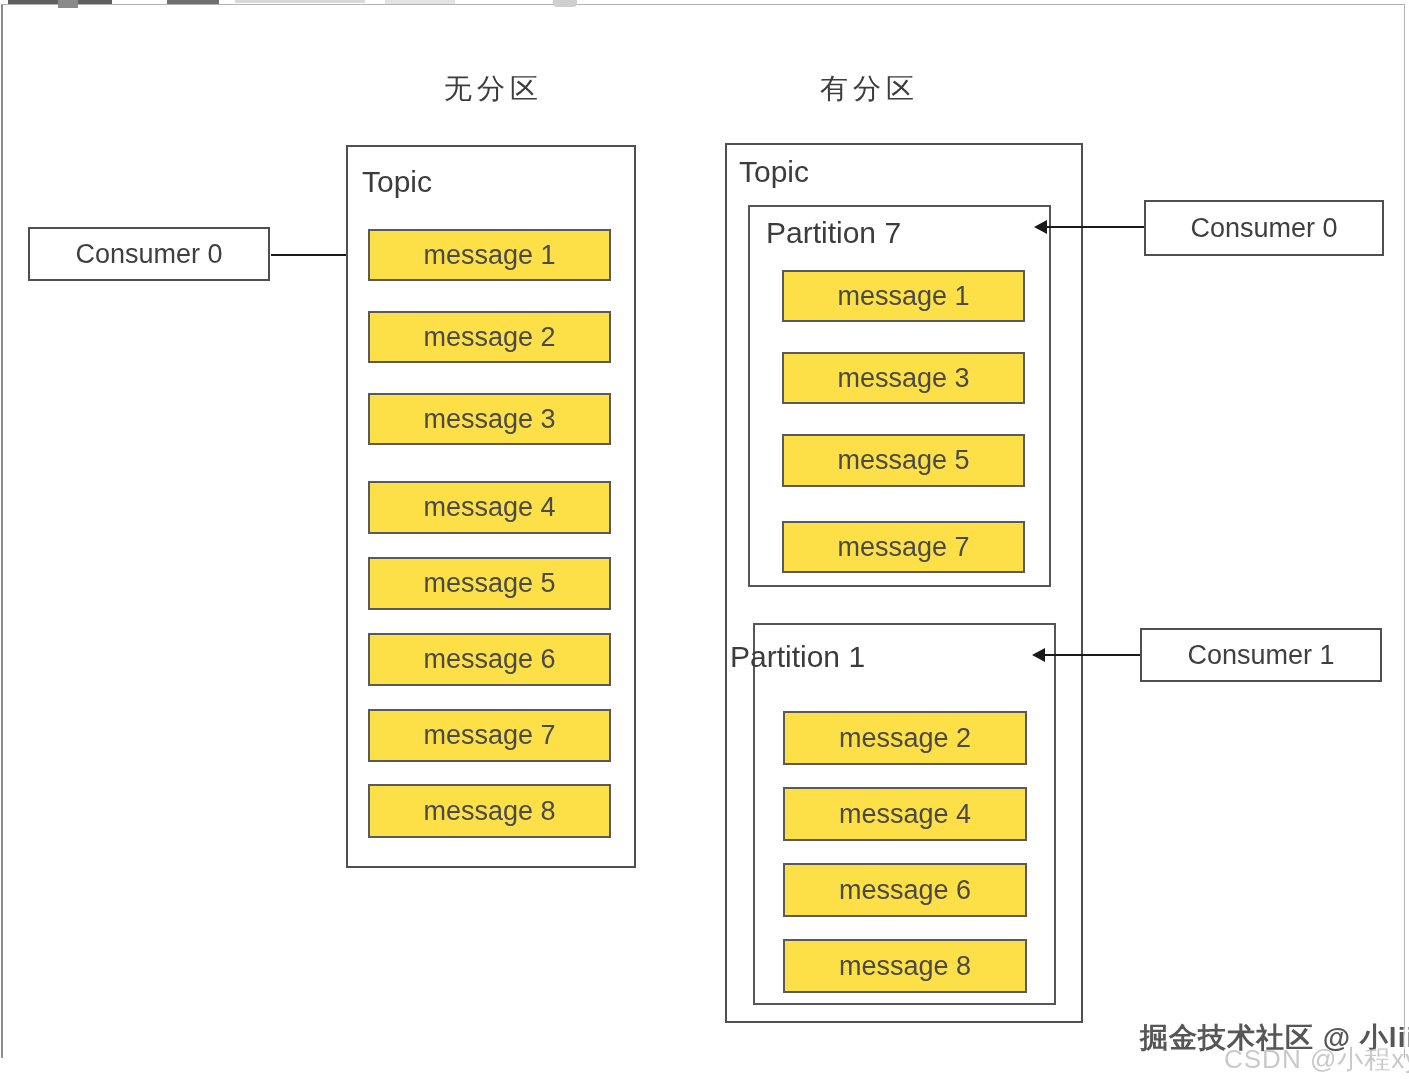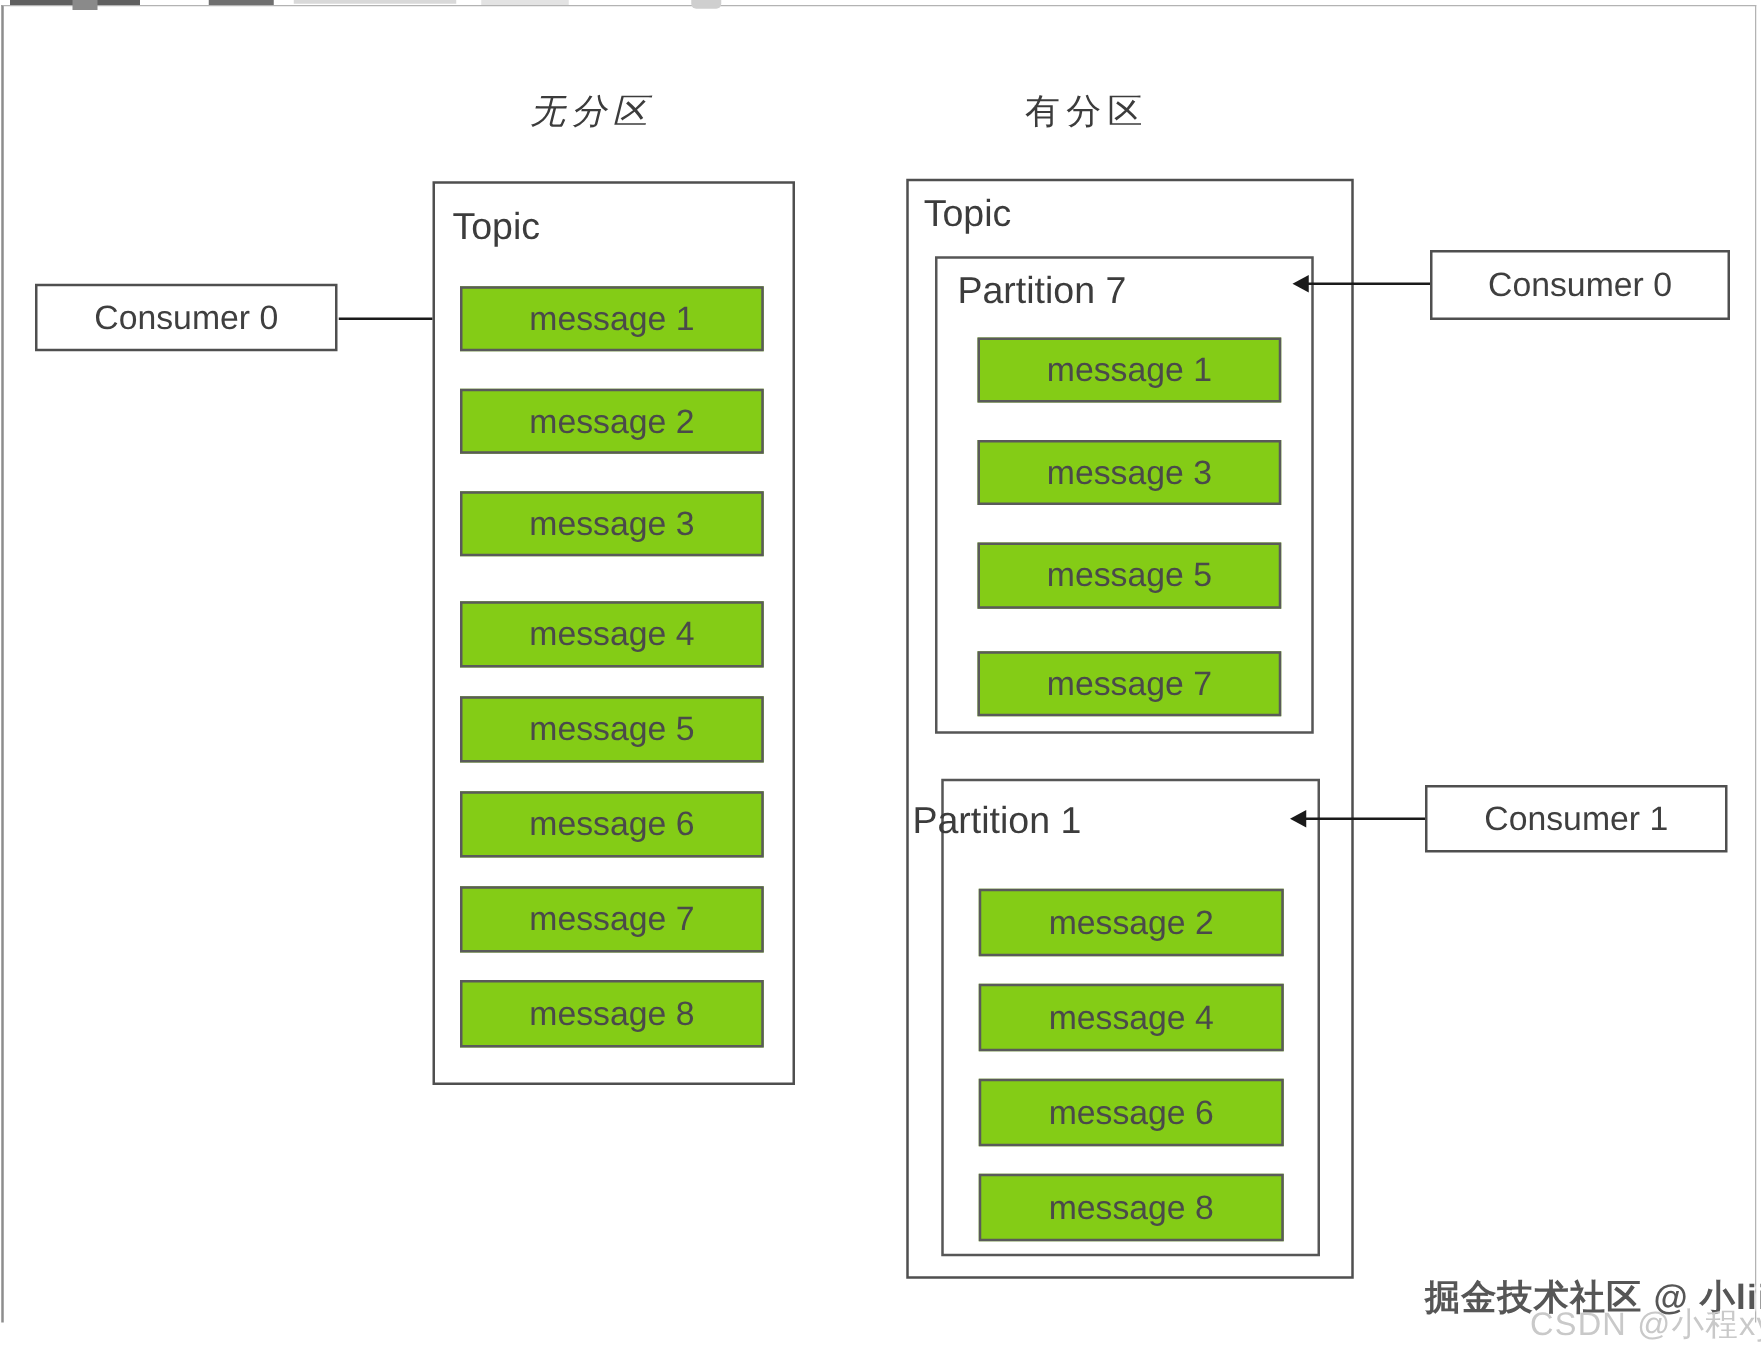--- a/index.html
+++ b/index.html
@@ -46,21 +46,21 @@
   }
   .box-label {
     position: absolute;
     font-size: 30px;
     color: #3c3c3c;
     white-space: nowrap;
   }
   .msg {
     position: absolute;
     border: 2px solid #5a5a5a;
-    background: #84cc16;
+    background: #fde047;
     box-sizing: border-box;
     display: flex;
     align-items: center;
     justify-content: center;
     font-size: 27px;
     color: #4a4a4a;
     white-space: nowrap;
   }
   .consumer {
     position: absolute;
@@ -112,21 +112,21 @@
 <div id="canvas">
 
   <div class="frame"></div>
   <div class="edge-artifact" style="left:8px; width:104px; height:4px; background:#5f5f5f;"></div>
   <div class="edge-artifact" style="left:58px; width:20px; height:8px; background:#8a8a8a;"></div>
   <div class="edge-artifact" style="left:167px; width:52px; height:4px; background:#6f6f6f;"></div>
   <div class="edge-artifact" style="left:235px; width:130px; height:3px; background:#d9d9d9;"></div>
   <div class="edge-artifact" style="left:385px; width:70px; height:4px; background:#e3e3e3;"></div>
   <div class="edge-artifact" style="left:553px; width:24px; height:7px; background:#cfcfcf; border-radius:0 0 4px 4px;"></div>
 
-  <div class="col-title" style="left:424px; top:70px;font-style:italic;">无分区</div>
+  <div class="col-title" style="left:444px; top:70px;">无分区</div>
   <div class="col-title" style="left:820px; top:70px;">有分区</div>
 
   <div class="consumer" style="left:28px; top:227px; width:242px; height:54px;">
     <span>Consumer 0</span>
   </div>
 
   <div class="hline" style="left:271px; top:254px; width:87px;"></div>
   <div class="arr-right" style="left:357px; top:248px;"></div>
 
   <div class="outer-box" style="left:346px; top:145px; width:290px; height:723px;"></div>

